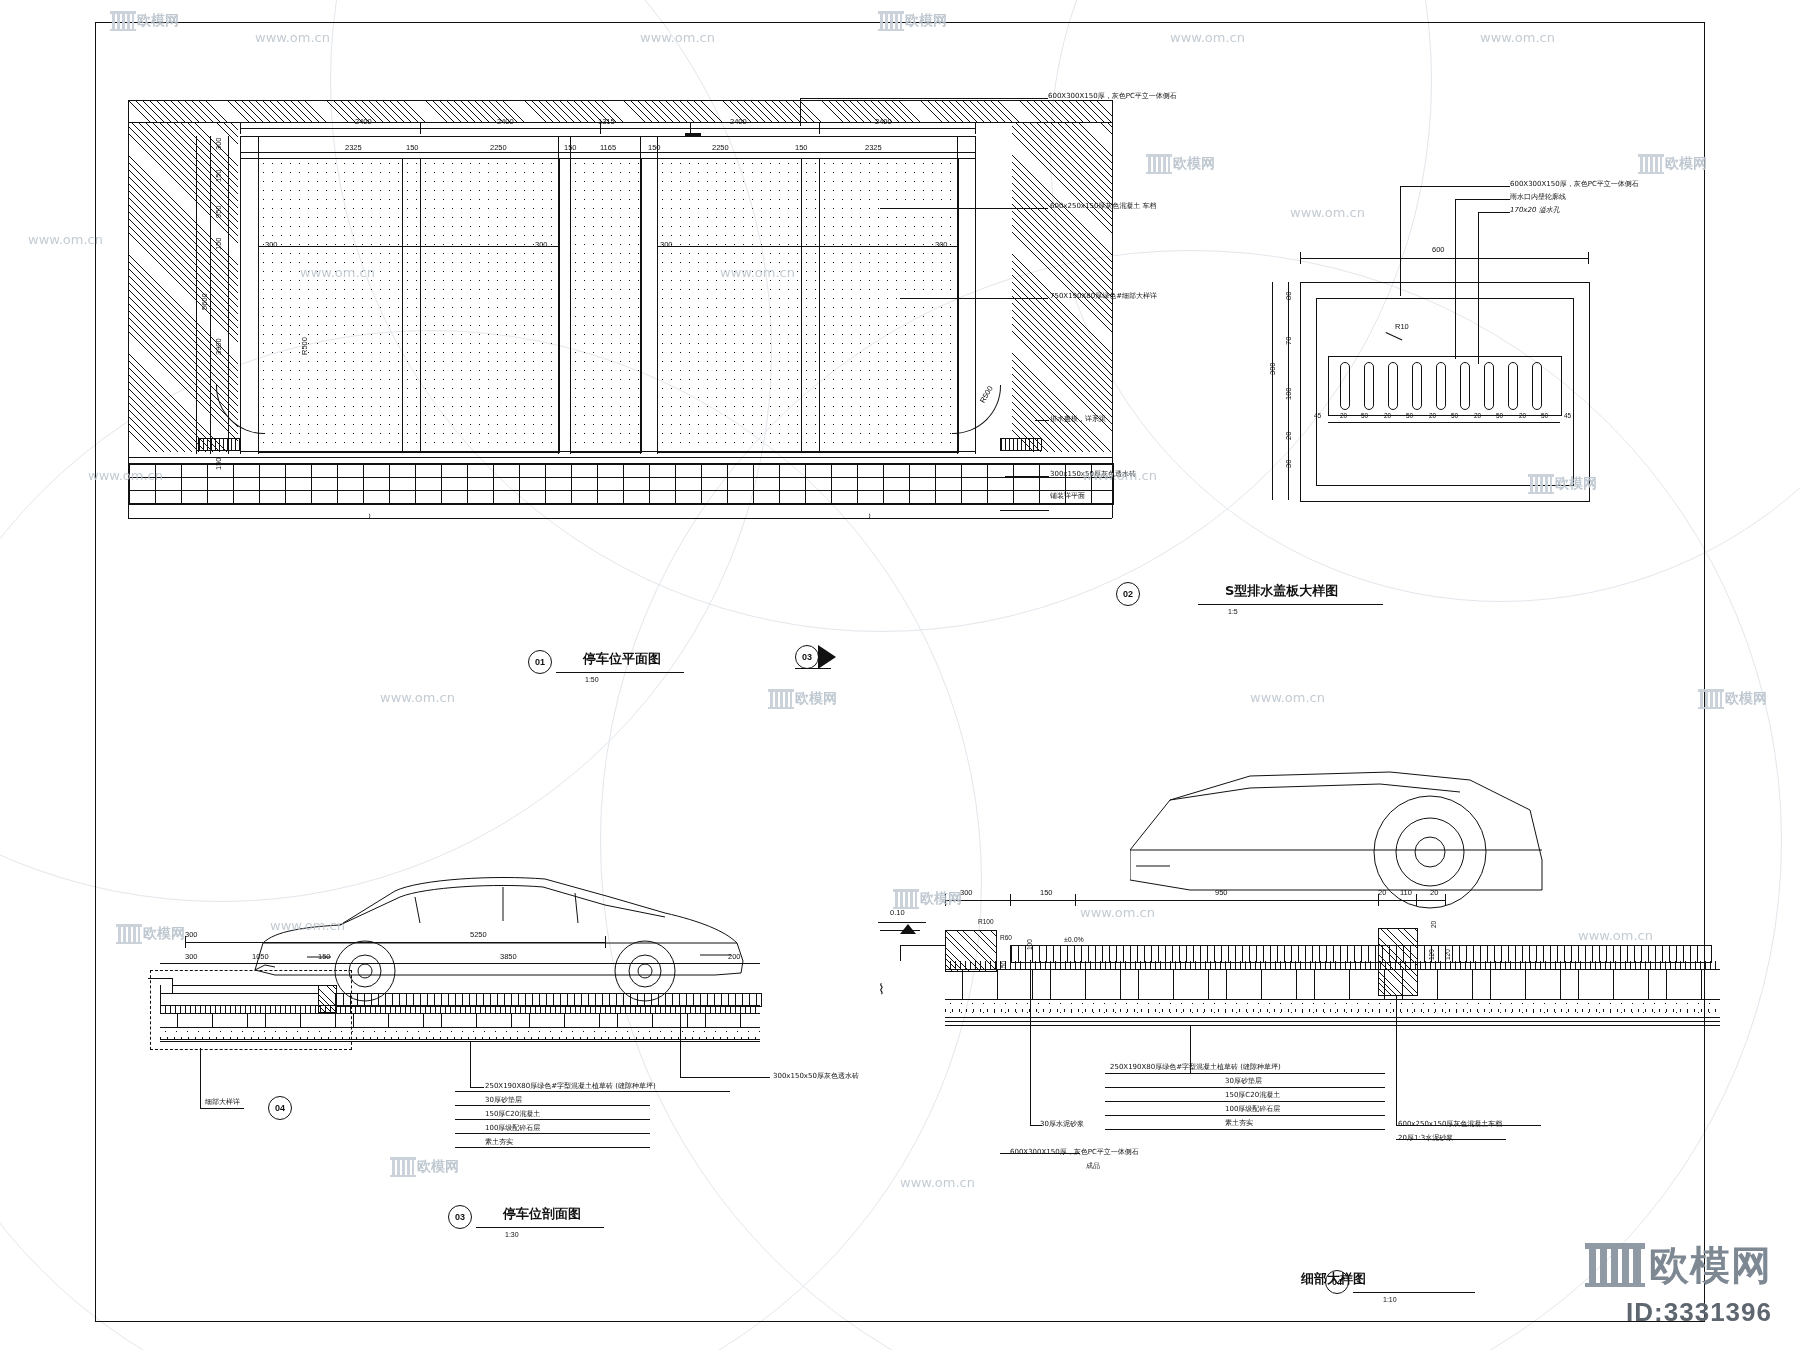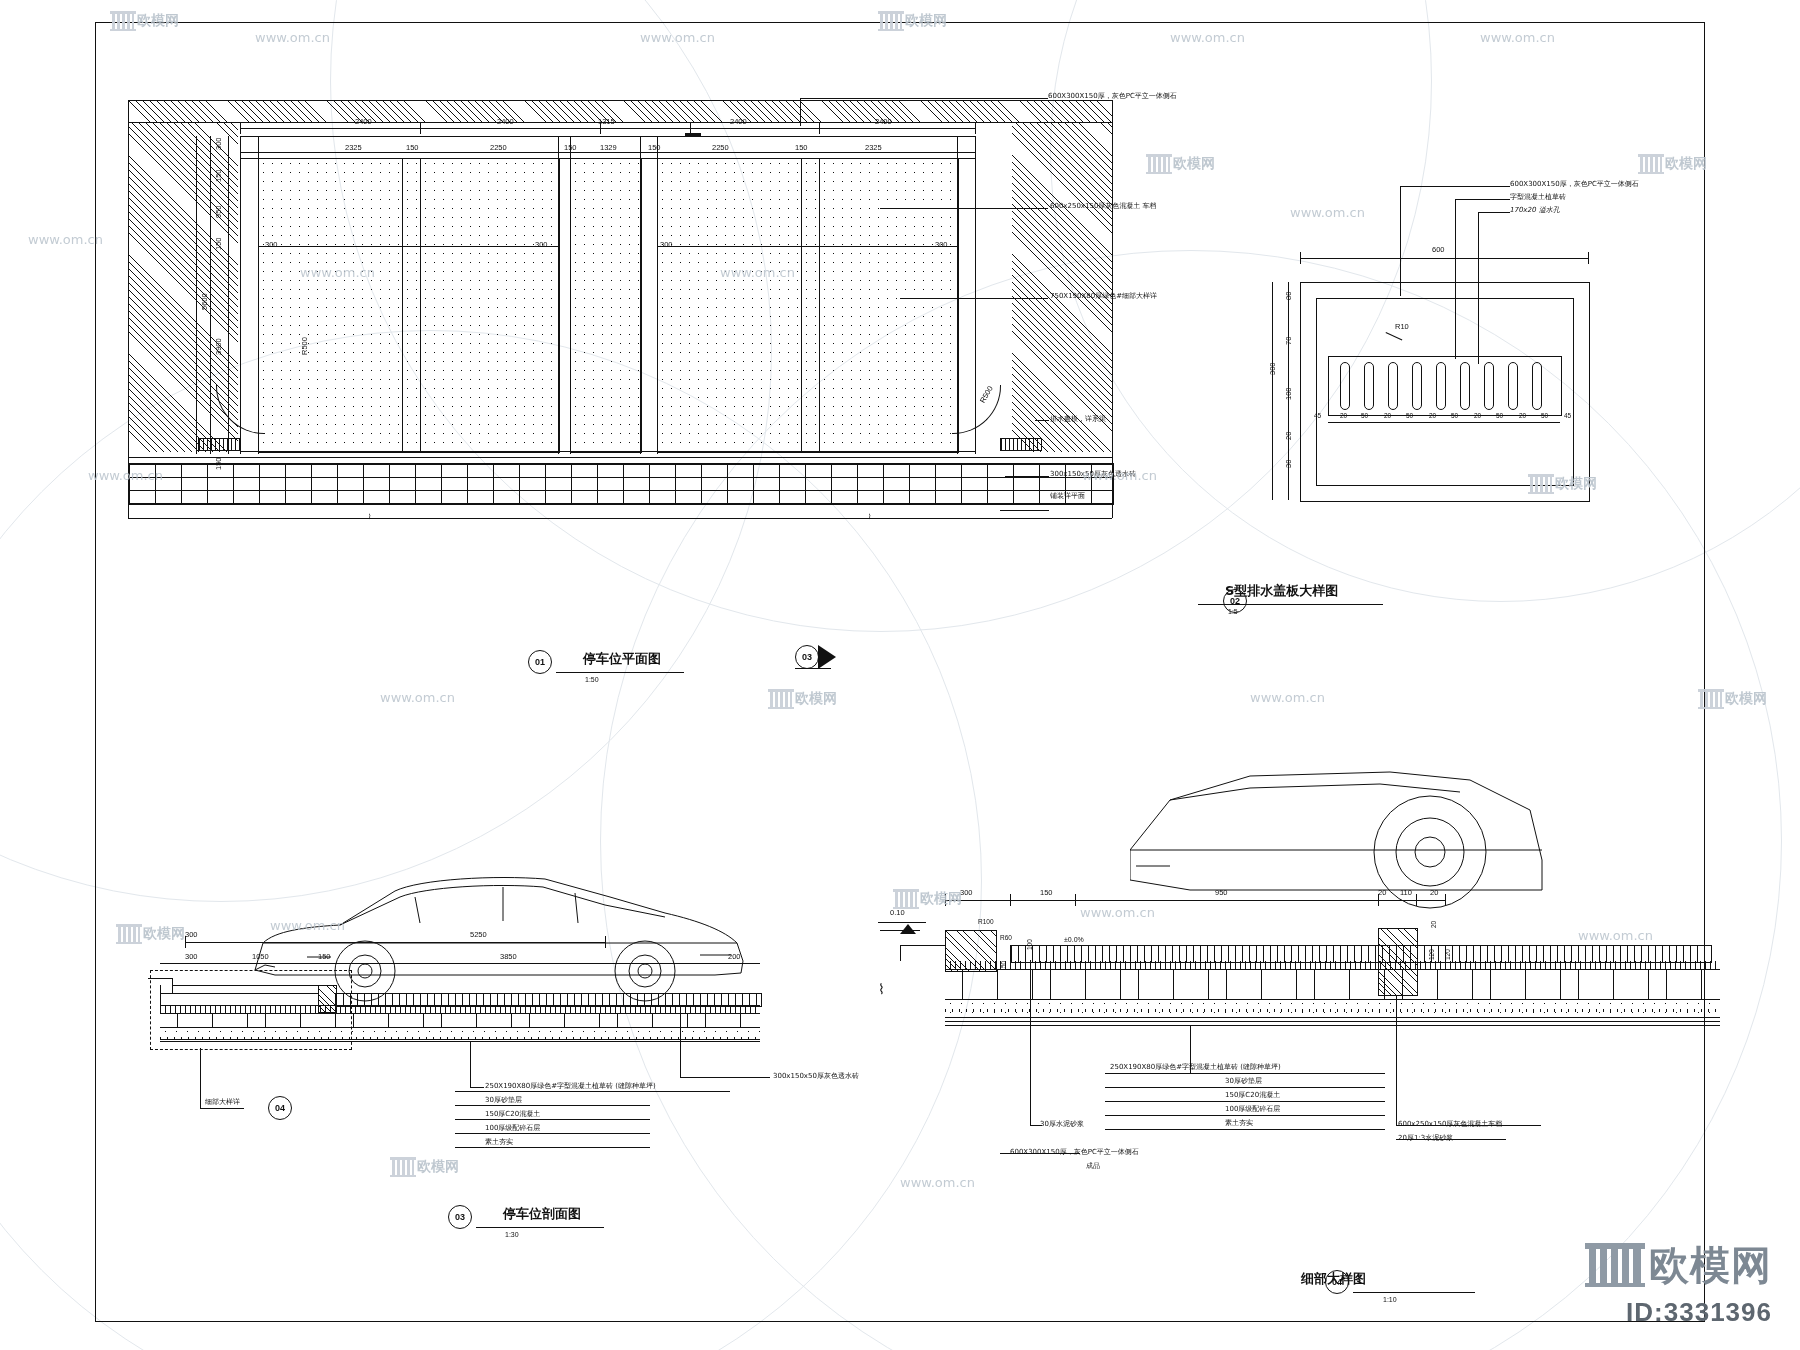--- a/index.html
+++ b/index.html
@@ -209,21 +209,21 @@
     <div class="ln vl" style="left:600px;top:122px;height:12px;"></div>
     <div class="ln vl" style="left:690px;top:122px;height:12px;"></div>
     <div class="ln vl" style="left:819px;top:122px;height:12px;"></div>
     <div class="ln vl" style="left:975px;top:122px;height:12px;"></div>
 
     <div class="ln hl" style="left:240px;top:152px;width:735px;"></div>
     <div class="dim" style="left:345px;top:143px;">2325</div>
     <div class="dim" style="left:406px;top:143px;">150</div>
     <div class="dim" style="left:490px;top:143px;">2250</div>
     <div class="dim" style="left:564px;top:143px;">150</div>
-    <div class="dim" style="left:600px;top:143px;">1329</div>
+    <div class="dim" style="left:600px;top:143px;">1165</div>
     <div class="dim" style="left:648px;top:143px;">150</div>
     <div class="dim" style="left:712px;top:143px;">2250</div>
     <div class="dim" style="left:795px;top:143px;">150</div>
     <div class="dim" style="left:865px;top:143px;">2325</div>
 
     <div class="ln vl" style="left:228px;top:136px;height:318px;"></div>
     <div class="ln vl" style="left:210px;top:136px;height:318px;"></div>
     <div class="ln vl" style="left:196px;top:136px;height:318px;"></div>
     <div class="dim vert" style="left:214px;top:150px;">300</div>
     <div class="dim vert" style="left:214px;top:182px;">150</div>
@@ -313,30 +313,30 @@
     <div class="dim" style="left:1406px;top:412px;font-size:6.5px;">50</div>
     <div class="dim" style="left:1429px;top:412px;font-size:6.5px;">20</div>
     <div class="dim" style="left:1451px;top:412px;font-size:6.5px;">50</div>
     <div class="dim" style="left:1474px;top:412px;font-size:6.5px;">20</div>
     <div class="dim" style="left:1496px;top:412px;font-size:6.5px;">50</div>
     <div class="dim" style="left:1519px;top:412px;font-size:6.5px;">20</div>
     <div class="dim" style="left:1541px;top:412px;font-size:6.5px;">50</div>
     <div class="dim" style="left:1564px;top:412px;font-size:6.5px;">45</div>
 
     <div class="txt cn" style="left:1510px;top:180px;">600X300X150厚，灰色PC平立一体侧石</div>
-    <div class="txt cn" style="left:1510px;top:193px;">字型混凝土植草砖</div>
+    <div class="txt cn" style="left:1510px;top:193px;">雨水口内壁轮廓线</div>
     <div class="txt cn" style="left:1510px;top:206px;font-style:italic;">170x20 溢水孔</div>
     <div class="ln hl" style="left:1400px;top:186px;width:110px;"></div>
     <div class="ln vl" style="left:1400px;top:186px;height:110px;"></div>
     <div class="ln hl" style="left:1455px;top:199px;width:55px;"></div>
     <div class="ln vl" style="left:1455px;top:199px;height:160px;"></div>
     <div class="ln hl" style="left:1478px;top:212px;width:32px;"></div>
     <div class="ln vl" style="left:1478px;top:212px;height:152px;"></div>
 
-    <div class="bubble" style="left:1223px;top:582px;margin-top:7px;">02</div>
+    <div class="bubble" style="left:1116px;top:582px;">02</div>
     <div class="title-cn" style="left:1225px;top:582px;">S型排水盖板大样图</div>
     <div class="ttl-ul" style="left:1198px;top:604px;width:185px;"></div>
     <div class="scale-lbl" style="left:1228px;top:608px;">1:5</div>
   </div>
 
   <div>
 
     <svg width="520" height="200" style="position:absolute;left:245px;top:835px;">
       <g fill="none" stroke="#111" stroke-width="1">
         <path d="M10,135 L18,108 C30,96 60,92 95,90 L150,56 C175,44 250,40 300,44 L365,62 L420,78 C455,86 480,96 492,108 L498,126 L496,138 L470,140 L452,140 L180,140 L120,140 L30,140 Z"></path>

